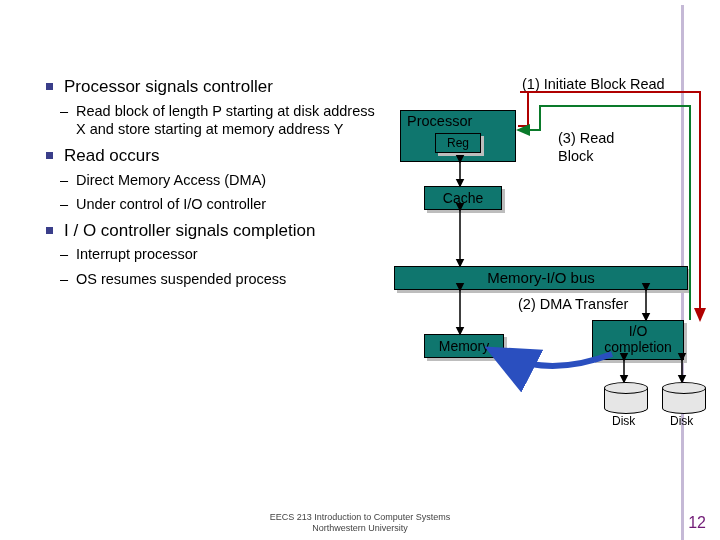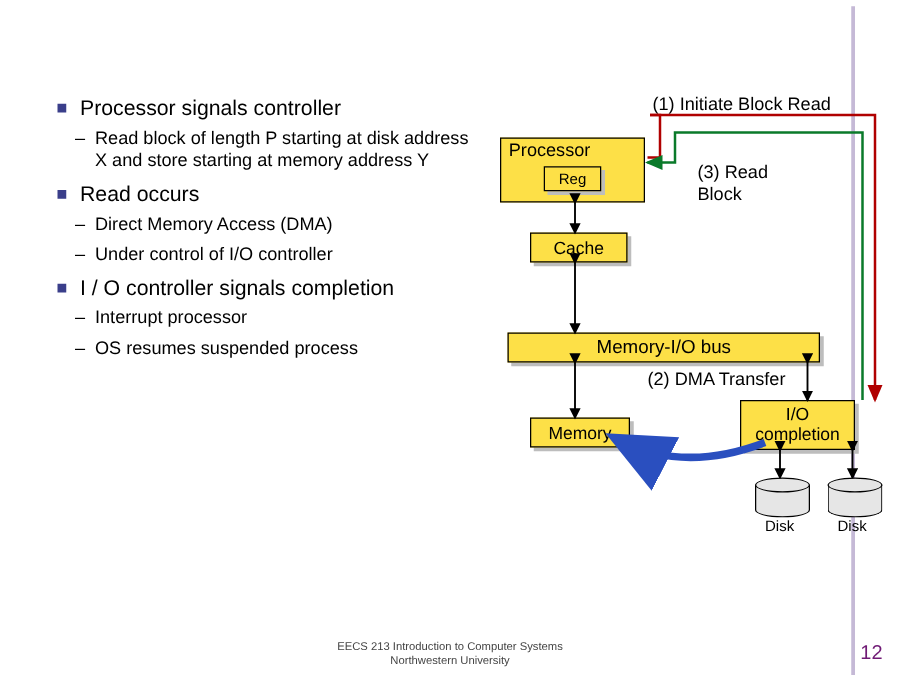--- a/index.html
+++ b/index.html
@@ -12,21 +12,21 @@
   .rule-thin { position: absolute; left: 0; right: 0; top: 10px; height: 1px; background: #555; }
   .rule-vert { position: absolute; right: 36px; top: 5px; width: 3px; height: 540px; background: #c5b9d6; }
   .body { position: absolute; top: 70px; left: 0; width: 720px; }
   .bullets { position: absolute; left: 46px; top: 6px; width: 330px; font-size: 17px; color: #000; line-height: 1.28; font-family: Arial, sans-serif; }
   .bullets .lvl1 { position: relative; padding-left: 18px; margin-bottom: 4px; }
   .bullets .lvl1::before { content: ""; position: absolute; left: 0; top: 7px; width: 7px; height: 7px; background: #3a3e8a; }
   .bullets .lvl2 { font-size: 14.5px; position: relative; padding-left: 30px; margin: 2px 0 6px 0; color: #000; }
   .bullets .lvl2::before { content: "\2013"; position: absolute; left: 14px; top: 0; }
   .diagram { position: absolute; left: 390px; top: 0; width: 322px; height: 380px; }
   .lbl { position: absolute; font-family: Arial, sans-serif; font-size: 14.5px; color: #000; white-space: nowrap; }
-  .box { position: absolute; border: 1.5px solid #000; background: #fde047; }
+  .box { position: absolute; border: 1.5px solid #000; background: #0f766e; }
   .shadow { box-shadow: 3px 3px 0 #bdbdbd; }
   .small { font-size: 12px; }
   .cyl { position: absolute; width: 44px; }
   .cyl .top { width: 44px; height: 12px; border: 1.5px solid #000; border-radius: 50%; background: #e6e6e6; position: absolute; top: 0; left: 0; z-index: 2; }
   .cyl .body { width: 44px; height: 26px; border: 1.5px solid #000; border-top: none; background: #e6e6e6; position: absolute; top: 6px; left: 0; border-bottom-left-radius: 22px 6px; border-bottom-right-radius: 22px 6px; }
   .footer { position: absolute; bottom: 6px; width: 720px; text-align: center; font-size: 9px; color: #444; font-family: Arial, sans-serif; line-height: 1.2; }
   .pagenum { position: absolute; right: 14px; bottom: 8px; font-size: 16px; color: #701a75; }
   svg.arrows { position: absolute; left: 0; top: 0; width: 322px; height: 380px; pointer-events: none; }
 </style>
 </head>
@@ -57,21 +57,21 @@
         </div>
       </div>
 
       <div class="lbl" style="left:168px; top:60px;">(3) Read</div>
       <div class="lbl" style="left:168px; top:78px;">Block</div>
 
       <div class="box shadow" style="left:34px; top:116px; width:78px; height:24px; text-align:center; line-height:22px; font-size:14px;">
         <span>Cache</span>
       </div>
 
-      <div class="box shadow" style="left:16px; top:196px; width:250px; height:24px; text-align:center; line-height:22px; font-size:15px;">
+      <div class="box shadow" style="left:4px; top:196px; width:294px; height:24px; text-align:center; line-height:22px; font-size:15px;">
         <span>Memory-I/O bus</span>
       </div>
 
       <div class="lbl" style="left:128px; top:226px;">(2) DMA Transfer</div>
 
       <div class="box shadow" style="left:34px; top:264px; width:80px; height:24px; text-align:center; line-height:22px; font-size:14px;">
         <span>Memory</span>
       </div>
 
       <div class="box shadow" style="left:202px; top:250px; width:92px; height:40px; text-align:center; font-size:14px; padding-top:2px;">

